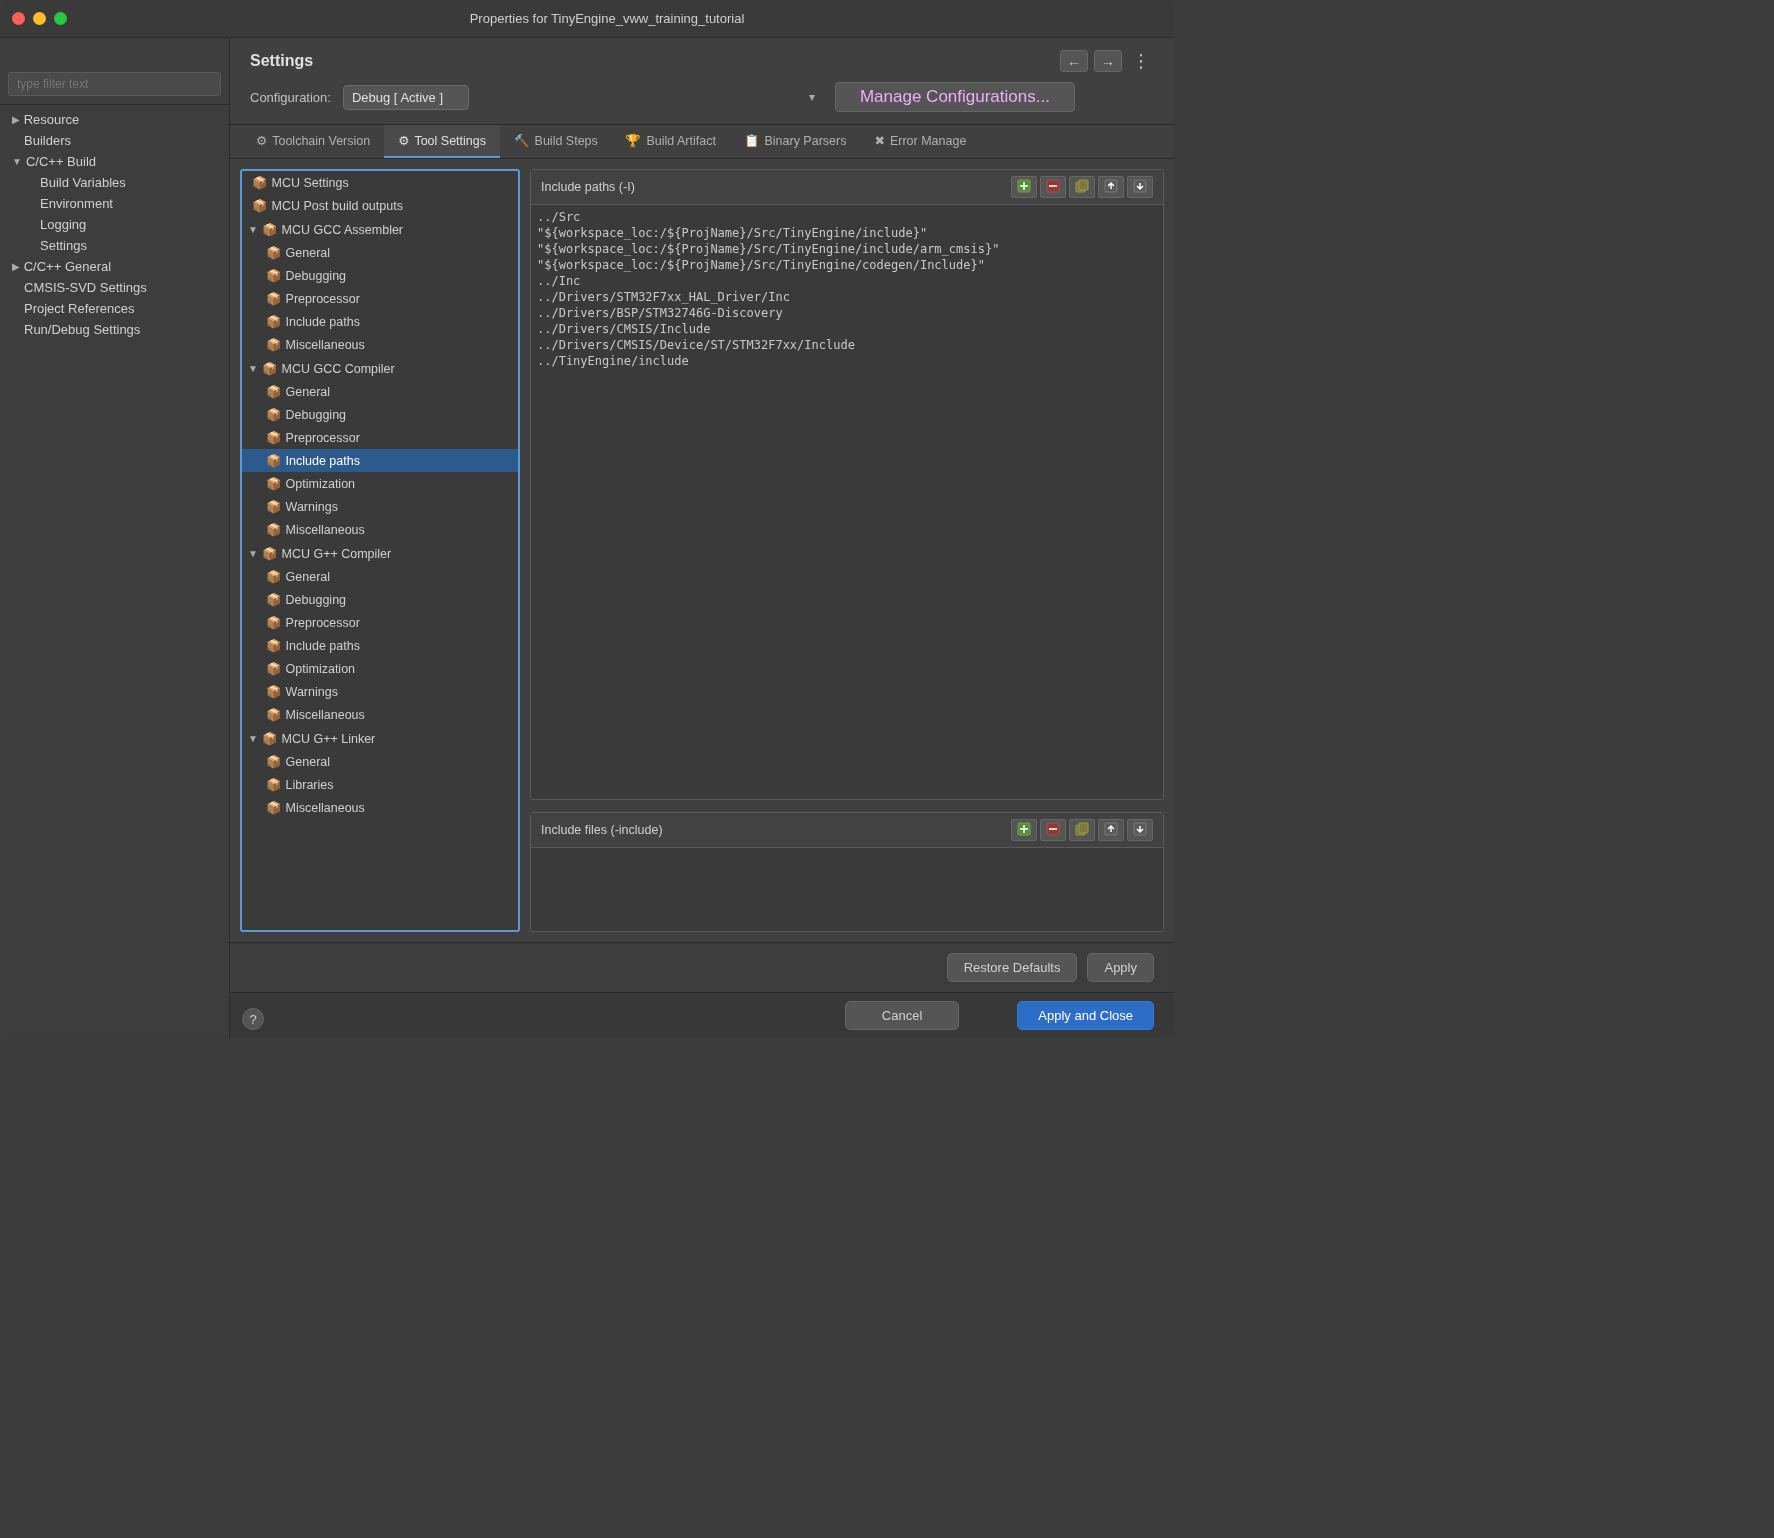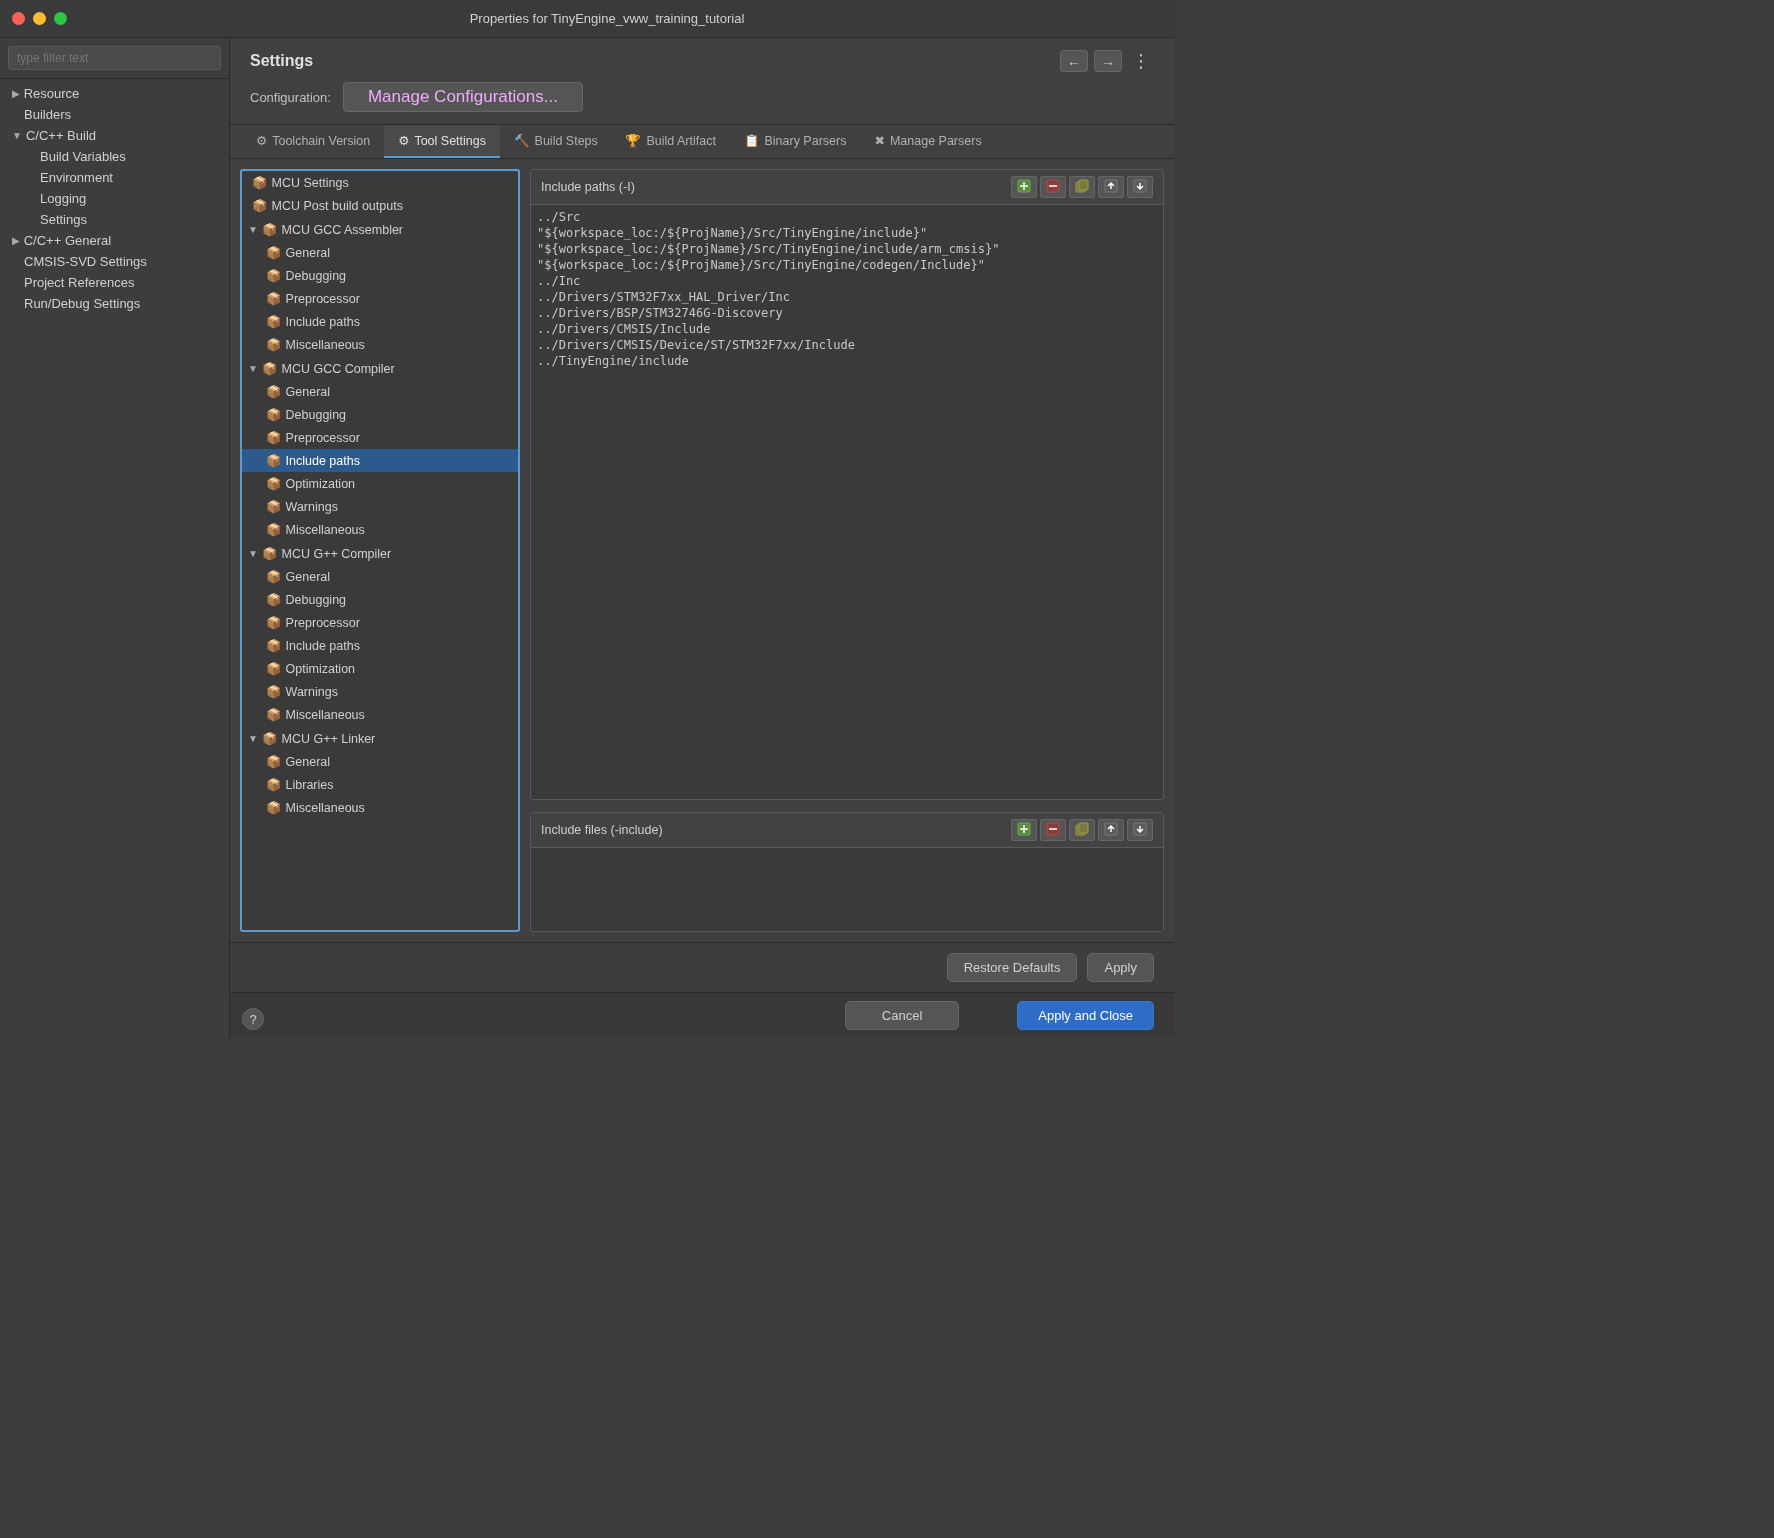--- a/index.html
+++ b/index.html
@@ -65,20 +65,21 @@
     }
     .sidebar-filter input {
       width: 100%;
       background: #4a4a4a;
       border: 1px solid #5a5a5a;
       color: #d0d0d0;
       padding: 4px 8px;
       border-radius: 3px;
       font-size: 12px;
       outline: none;
+      margin-top: 26px;
     }
     .sidebar-tree {
       flex: 1;
       overflow-y: auto;
       padding: 4px 0;
     }
     .tree-item {
       padding: 3px 8px 3px 12px;
       cursor: pointer;
       display: flex;
@@ -440,20 +441,26 @@
       <div class="content-header-title">
         <span>Settings</span>
         <div class="header-actions">
           <button class="header-nav-btn">←</button>
           <button class="header-nav-btn">→</button>
           <button class="header-more-btn">⋮</button>
         </div>
       </div>
       <div class="config-row">
         <span class="config-label">Configuration:</span>
+        <div class="config-select-wrapper">
+          <select class="config-select">
+            <option>Debug  [ Active ]</option>
+          </select>
+          <span class="config-select-arrow">▾</span>
+        </div>
         <button class="manage-btn">Manage Configurations...</button>
       </div>
     </div>
 
     <div class="tabs-container">
       <div class="tab">
         <span>⚙</span>
         <span>Toolchain Version</span>
       </div>
       <div class="tab active">
@@ -467,21 +474,21 @@
       <div class="tab">
         <span>🏆</span>
         <span>Build Artifact</span>
       </div>
       <div class="tab">
         <span>📋</span>
         <span>Binary Parsers</span>
       </div>
       <div class="tab">
         <span>✖</span>
-        <span>Manage Parsers</span>
+        <span>Error Manage</span>
       </div>
     </div>
 
     <div class="main-content">
 
       <div class="tool-tree-panel">
 
         <div class="tool-tree-item">
           <span>📦</span>
           <span>MCU Settings</span>

